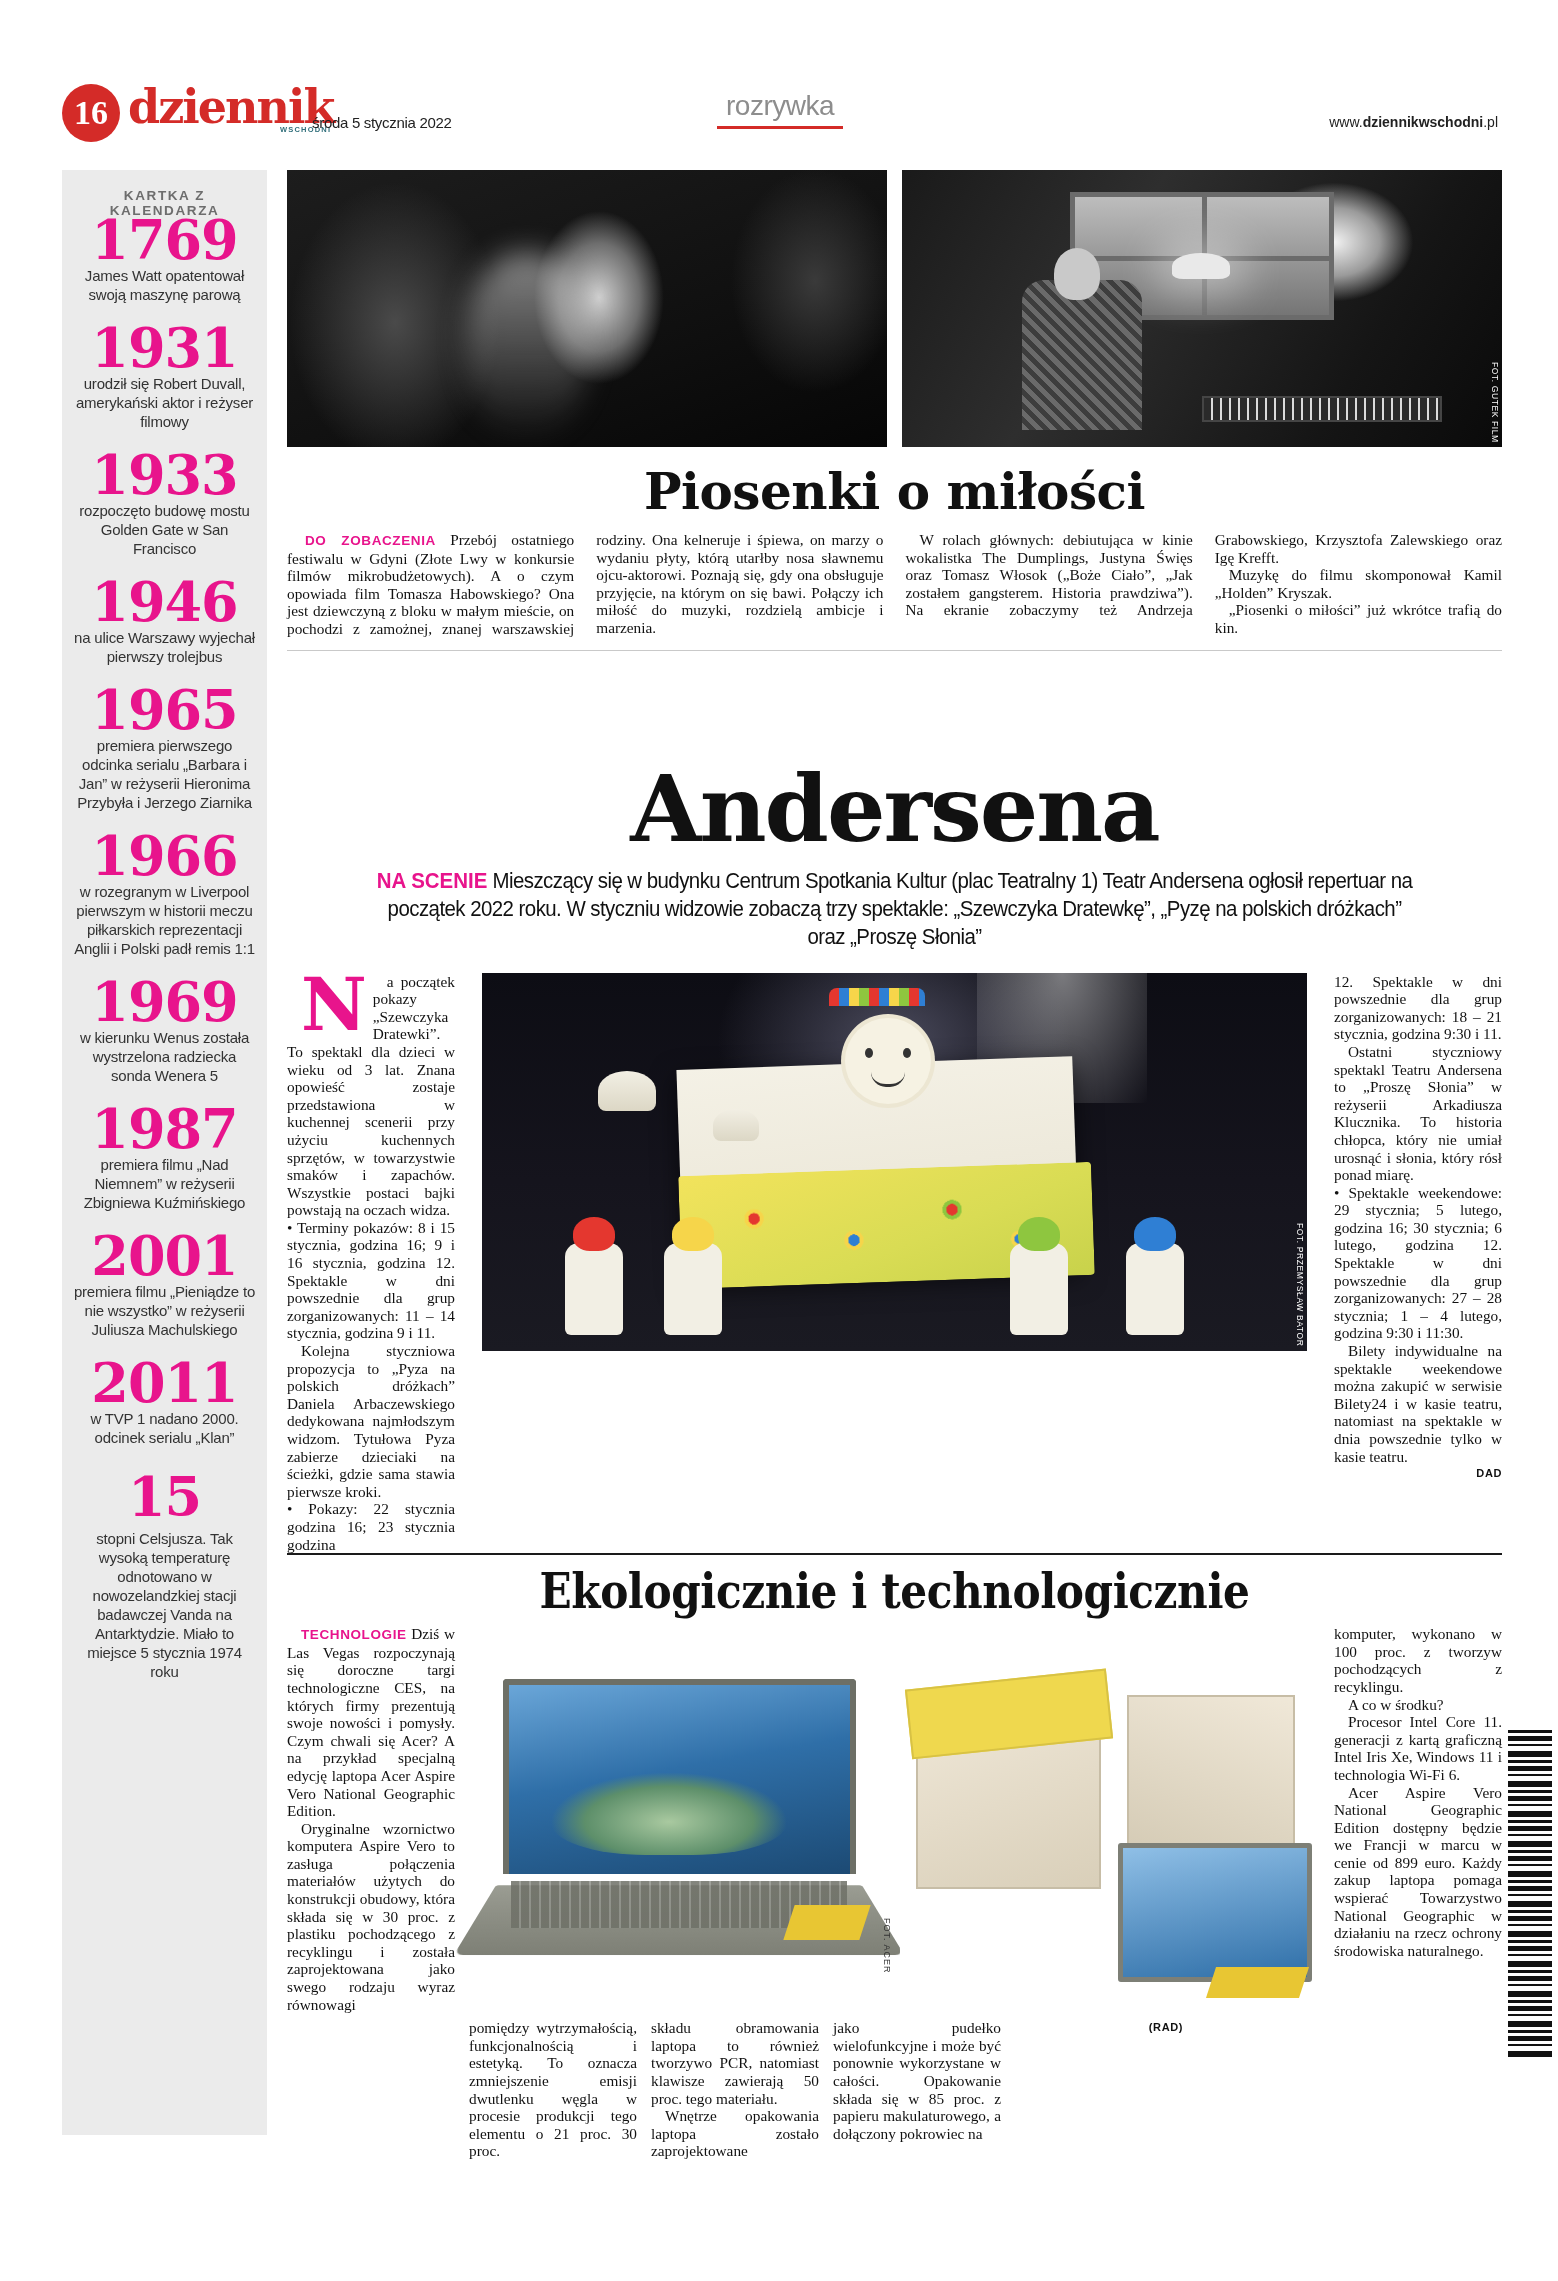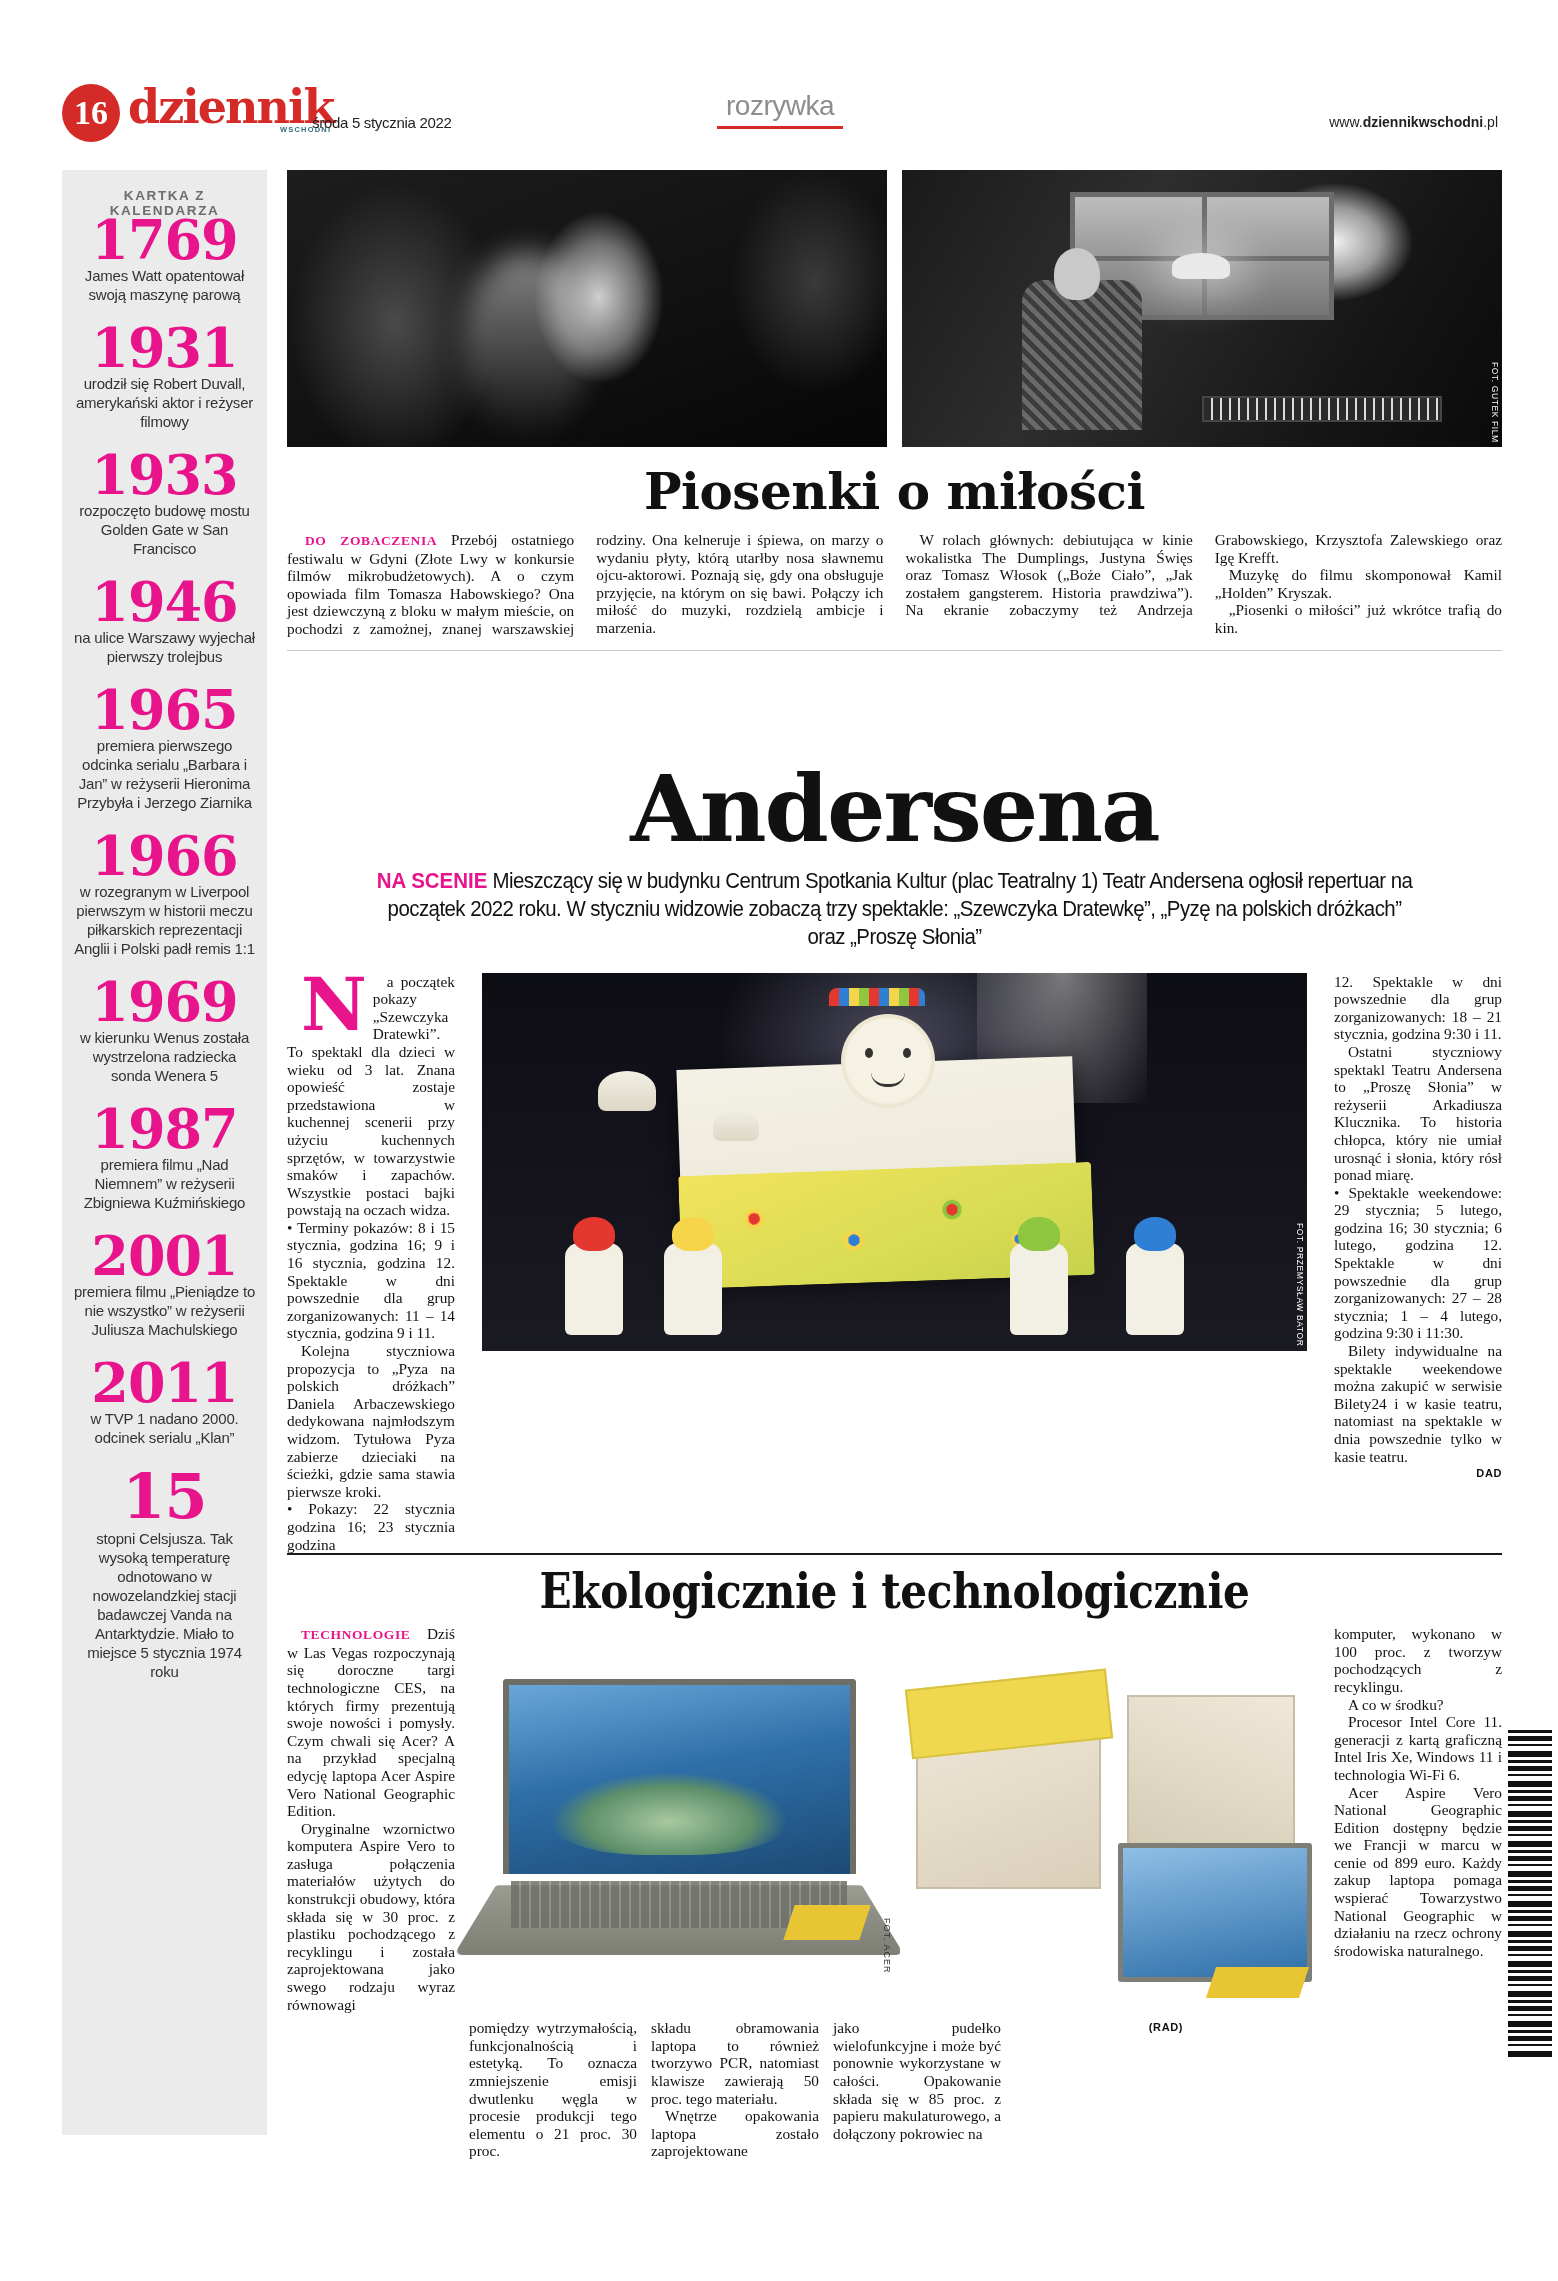--- a/index.html
+++ b/index.html
@@ -76,21 +76,21 @@
     letter-spacing:1.6px; color:#6d6d6d;
   }
   .cal-entry { margin-bottom:22px; }
   .cal-year {
     font-family:"DejaVu Serif", serif;
     font-weight:bold;
     font-size:54px; line-height:44px;
     color:#e8148c;
     letter-spacing:-1px;
   }
-  .cal-year.big { font-size:62px; line-height:56px; }
+  .cal-year.big { font-size:54px; line-height:56px; }
   .cal-text {
     font-family:"Liberation Sans", sans-serif;
     font-size:15px; line-height:19px; color:#333;
     margin-top:4px;
     letter-spacing:-0.2px;
   }
 
   
   .content { position:absolute; left:287px; top:170px; width:1215px; }
 
@@ -175,21 +175,21 @@
     column-count:4; column-gap:22px;
     column-rule:0;
     font-family:"Liberation Serif", serif;
     font-size:15.3px; line-height:17.6px;
     text-align:justify;
     hyphens:auto;
   }
   .cols4 p { margin:0; text-indent:14px; }
   .cols4 p.first { text-indent:18px; }
   .lead-in {
-    font-family:Liberation Serif, serif;
+    font-family:Liberation Sans, sans-serif;
     font-weight:bold; font-size:13.5px;
     color:#e8148c; letter-spacing:0.6px;
   }
 
   .rule-thin { height:1px; background:#c9c9c9; margin:12px 0 0 0; }
   .rule-med { height:2px; background:#1a1a1a; margin:0; }
 
   
   .h-teatr {
     text-align:center;

